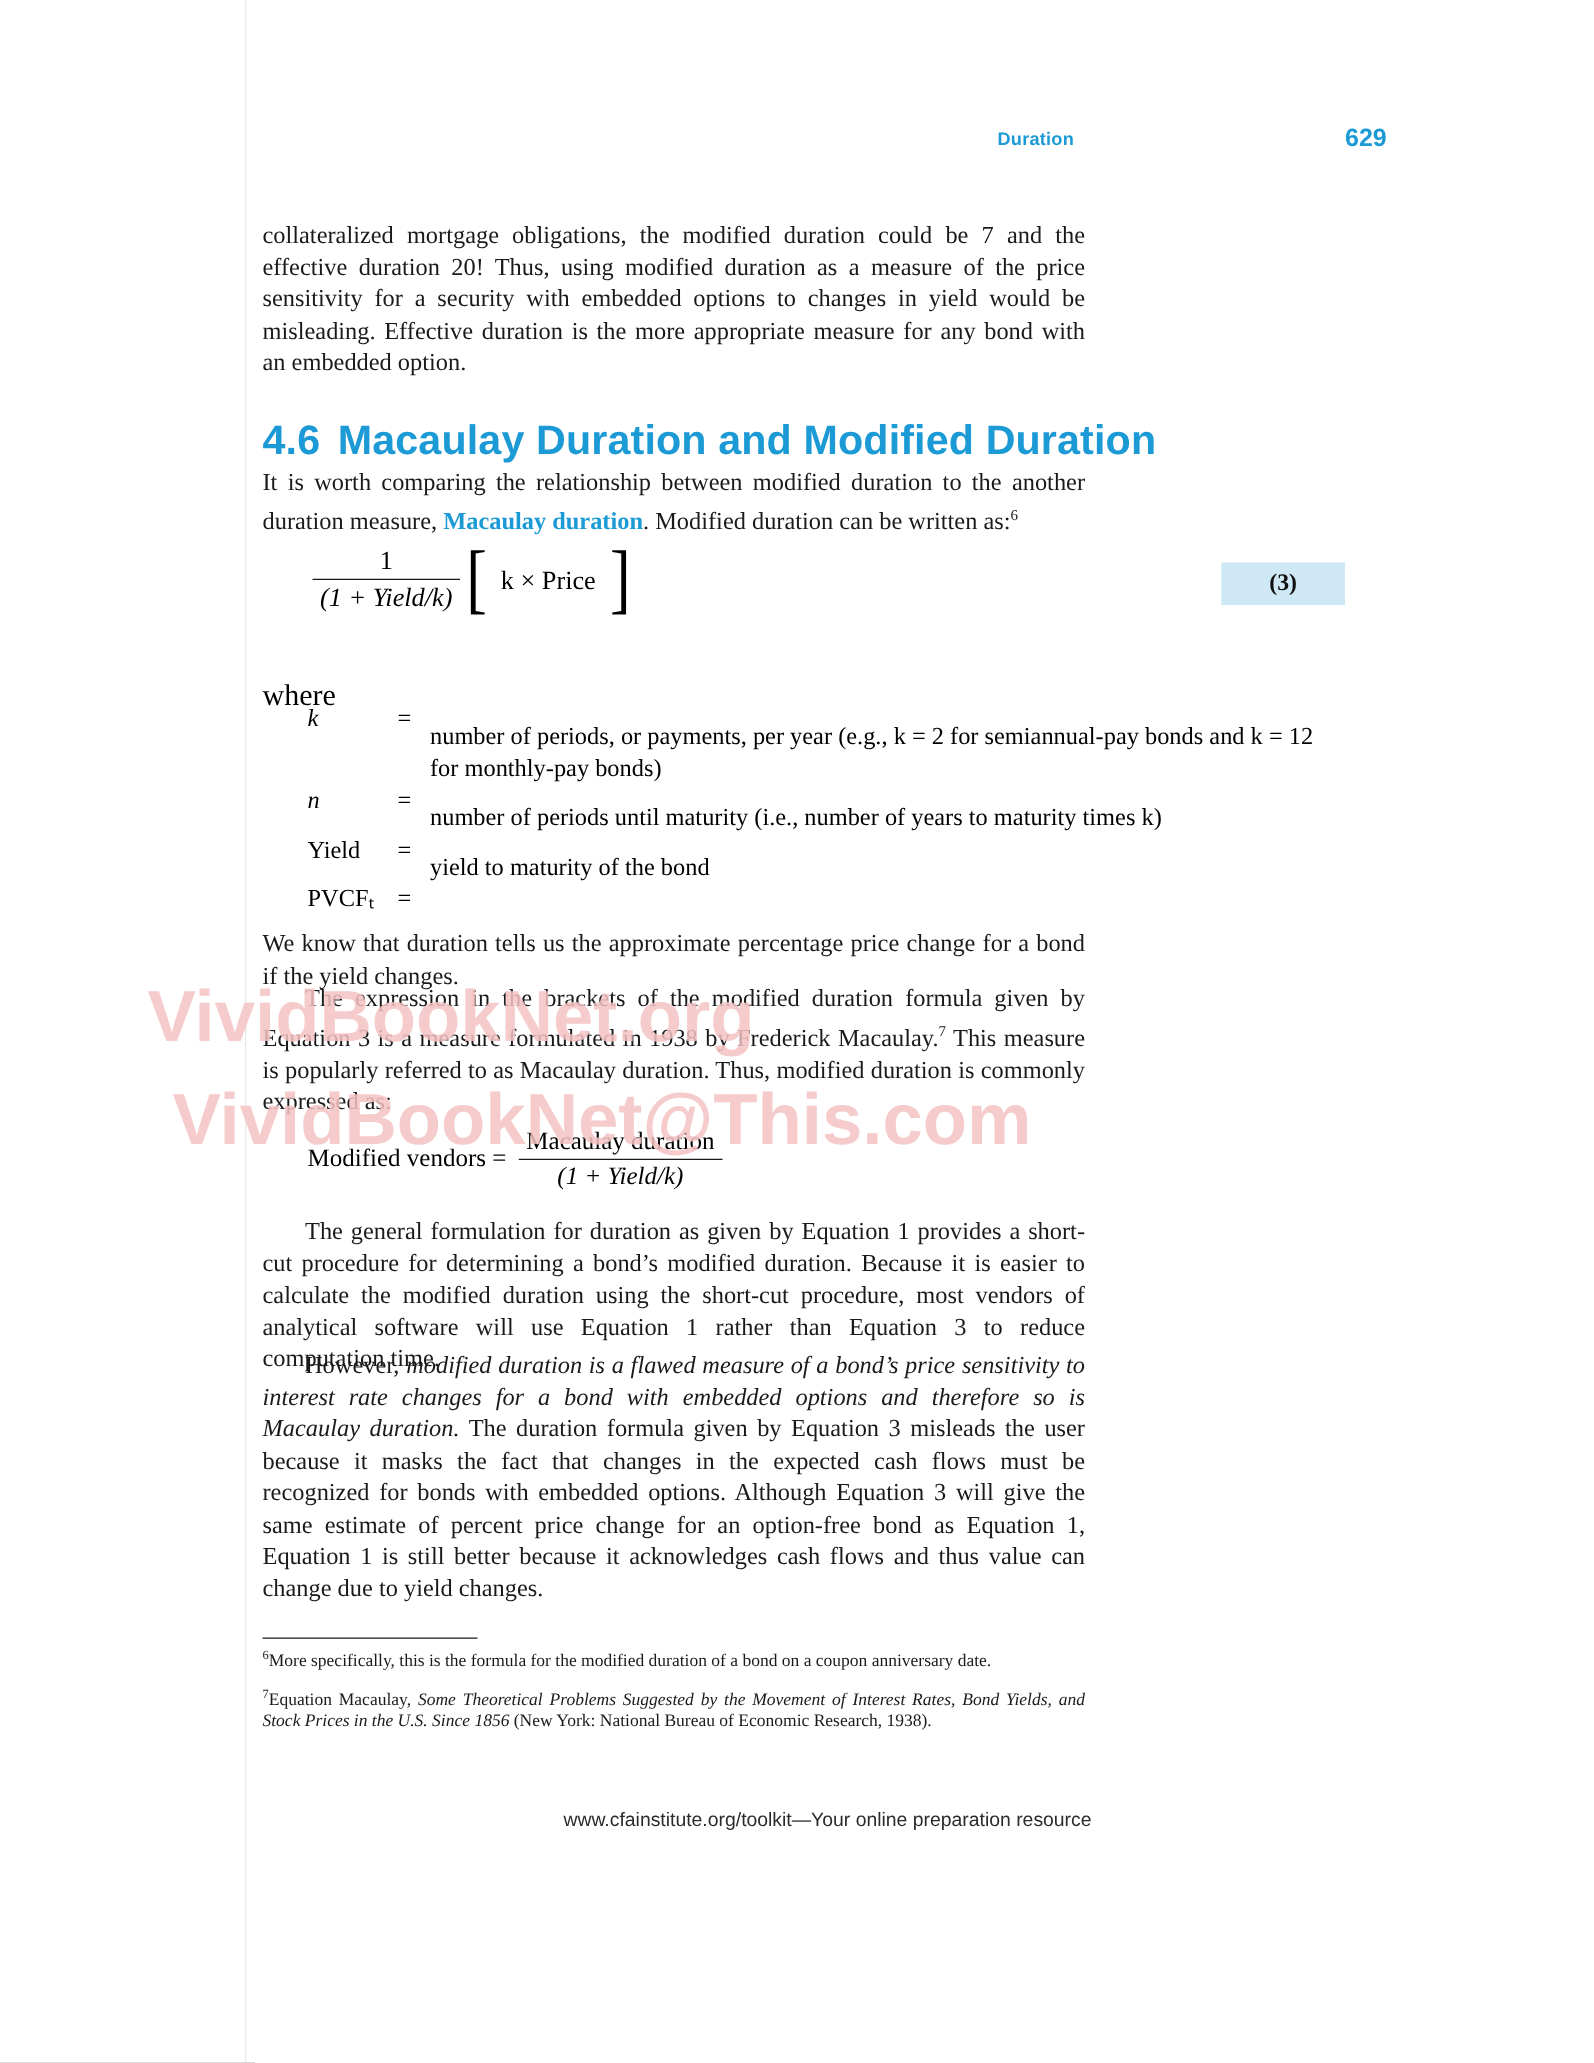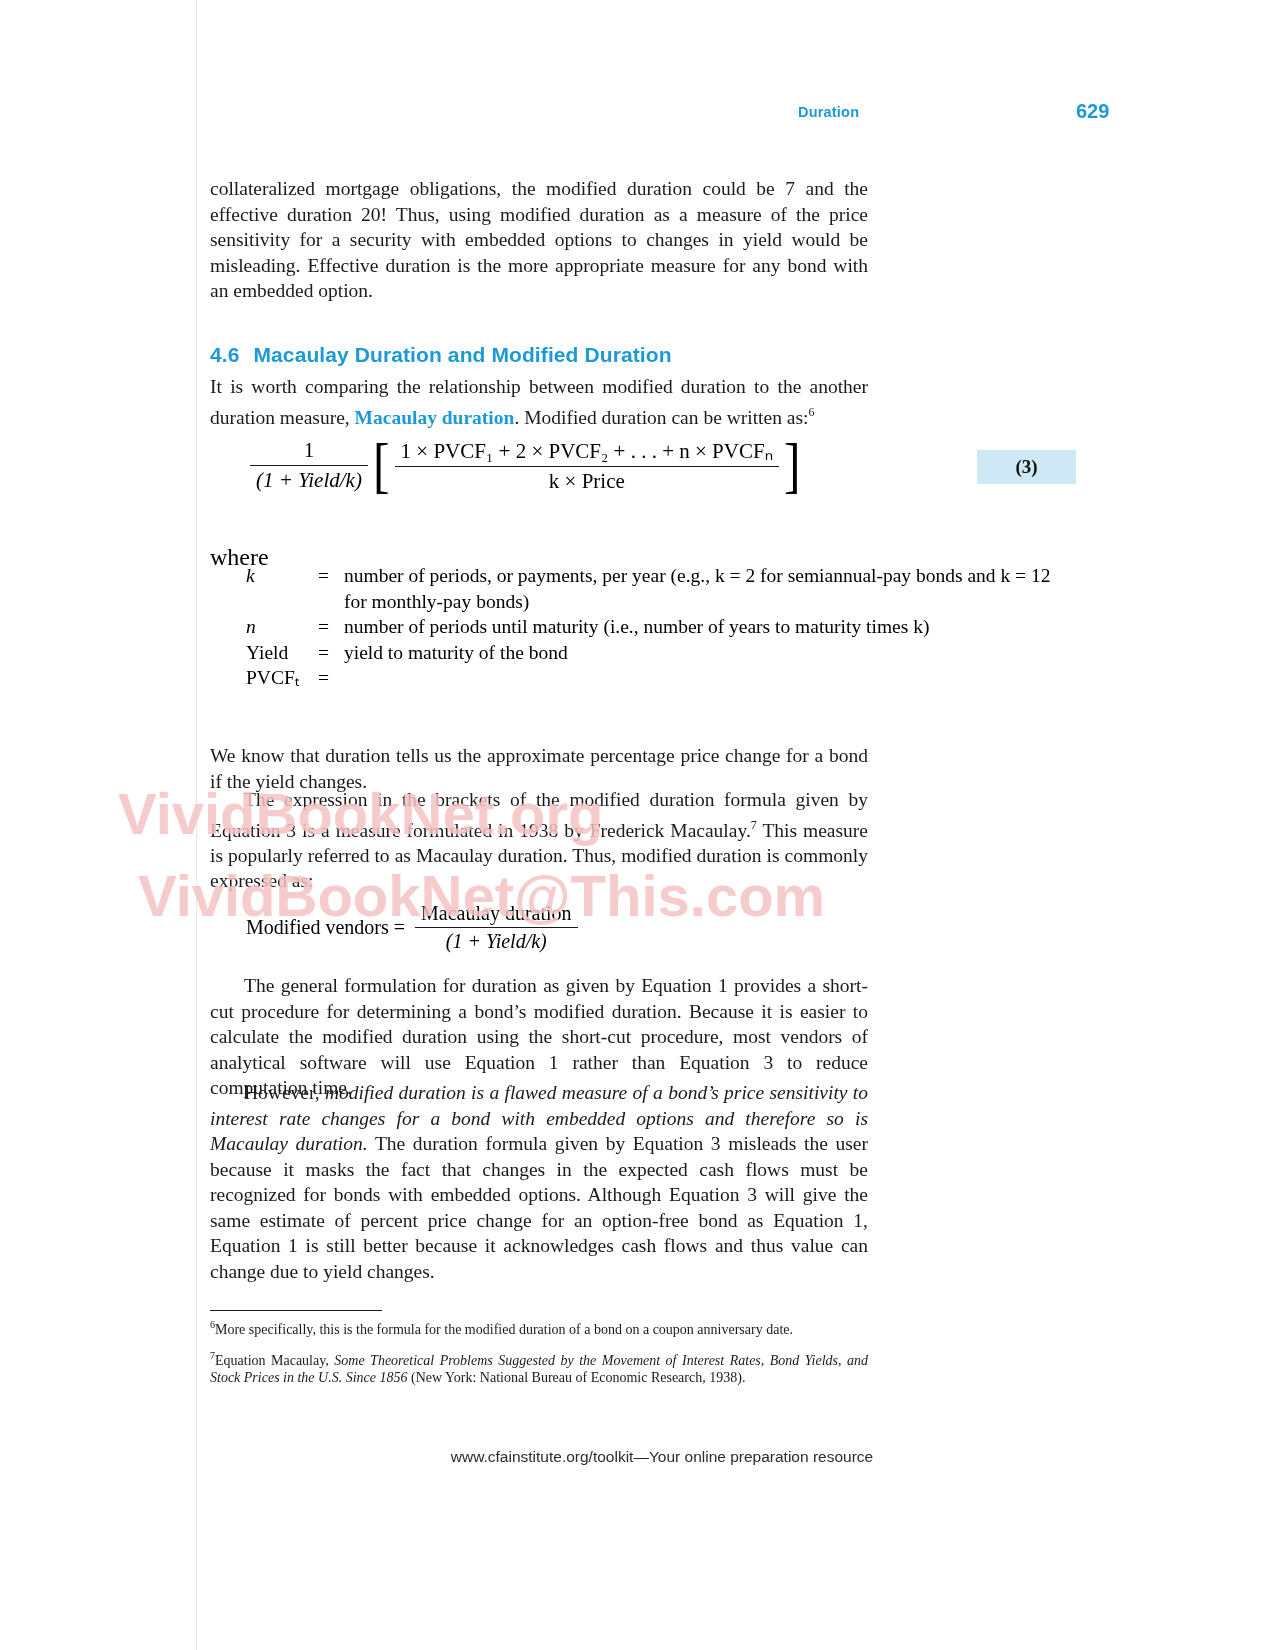--- a/index.html
+++ b/index.html
@@ -69,23 +69,23 @@
     color: #1a1a1a;
     margin: 0;
   }
   .para.indent { text-indent: 34px; }
 
   #p1 { position: absolute; left: 0; top: 176px; width: 658px; }
 
   .section-head {
     position: absolute;
     left: 0;
-    top: 343px;
-    font-family: "Liberation Sans", sans-serif;
-    font-size: 21px;
+    top: 333px;
+    font-family: "Liberation Sans", sans-serif;
+    font-size: 33px;
     font-weight: bold;
     color: #1c9ad6;
     letter-spacing: .1px;
   }
   .section-head .num { margin-right: 14px; }
 
   #p2 { position: absolute; left: 0; top: 374px; width: 658px; }
   .link { color: #1c9ad6; font-weight: bold; }
   .sup { font-size: 12px; vertical-align: super; }
 
@@ -167,21 +167,21 @@
   }
   .def-sym {
     width: 72px;
     flex: 0 0 72px;
     text-align: left;
   }
   .def-eq {
     width: 26px;
     flex: 0 0 26px;
   }
-  .def-txt { flex: 1; }
+  .def-txt { flex: 1; margin-top: 14px; }
 
   #p3 { position: absolute; left: 0; top: 743px; width: 658px; }
   #p4 { position: absolute; left: 0; top: 787px; width: 658px; }
 
   
   .eq-md {
     position: absolute;
     left: 36px;
     top: 902px;
     font-size: 20px;
@@ -268,21 +268,20 @@
     <p class="para" id="p2"><span>It is worth comparing the relationship between modified duration to the another duration measure, </span><span class="link">Macaulay duration</span><span>. Modified duration can be written as:</span><span class="sup">6</span></p>
 
     <div class="eq3-wrap">
       <div class="eq3">
         <span class="frac">
           <span class="num-line">1</span>
           <span class="den it">(1 + Yield/k)</span>
         </span>
         <span class="bracket">[</span>
         <span class="frac">
-          <span class="num-line">1 × PVCF₁ + 2 × PVCF₂ + . . . + n × PVCFₙ</span>
           <span class="den">k × Price</span>
         </span>
         <span class="bracket">]</span>
       </div>
       <div class="eq-label">(3)</div>
     </div>
 
     <div id="where">where</div>
 
     <div class="defs">

